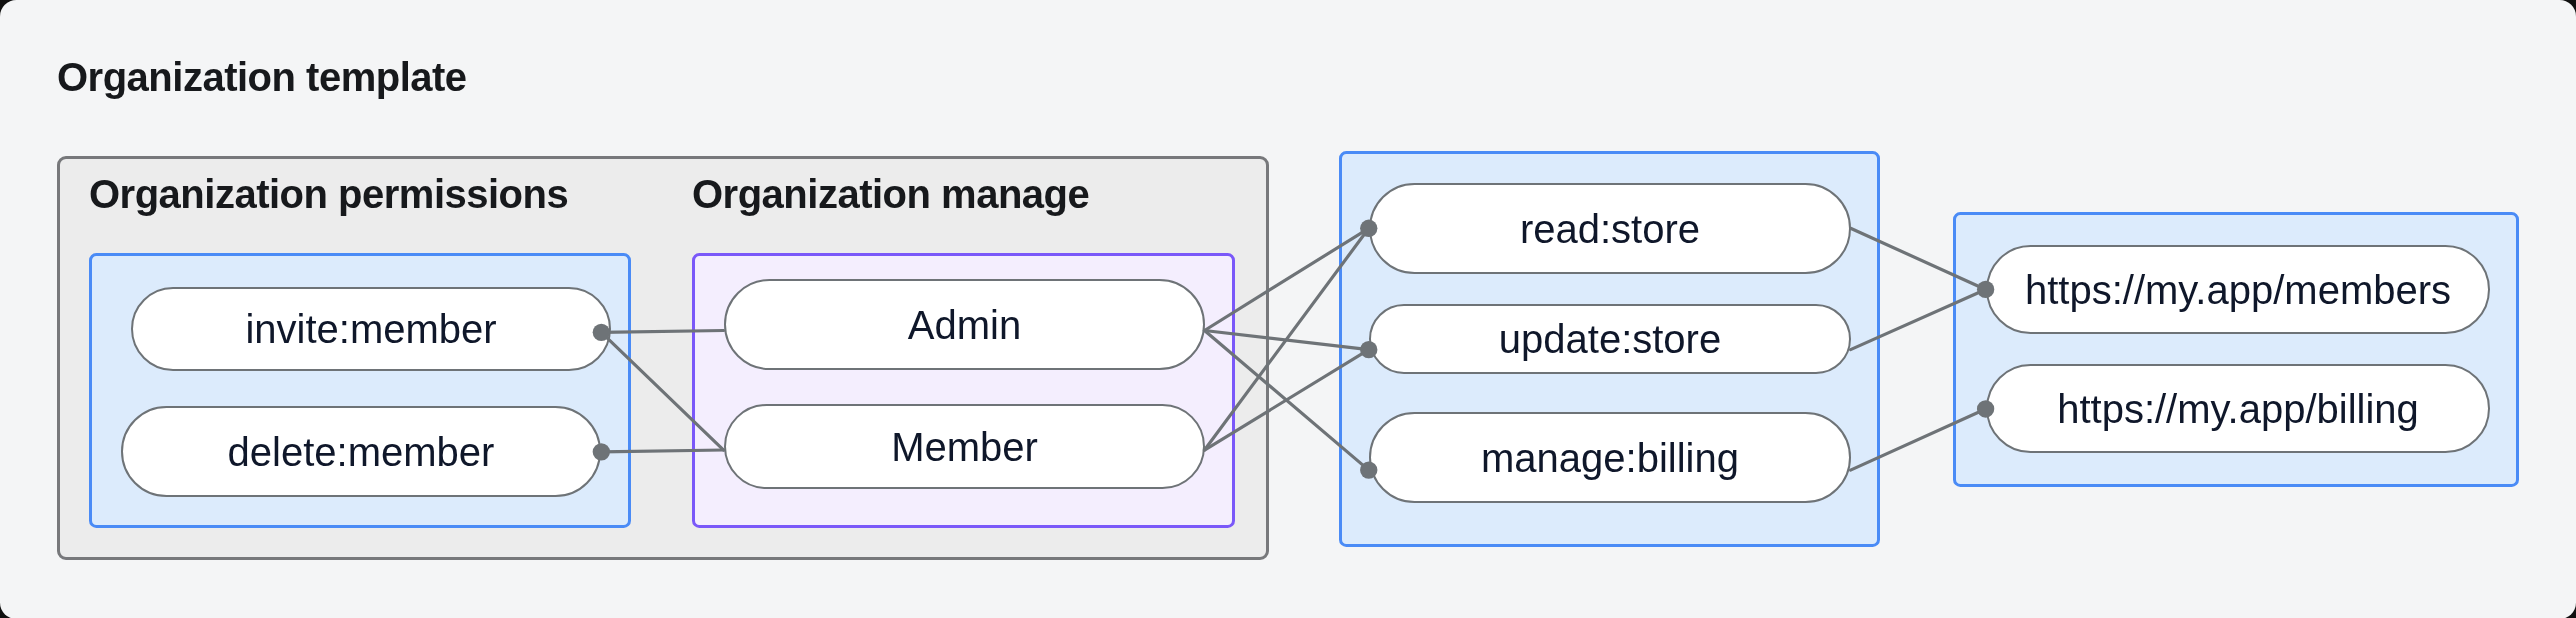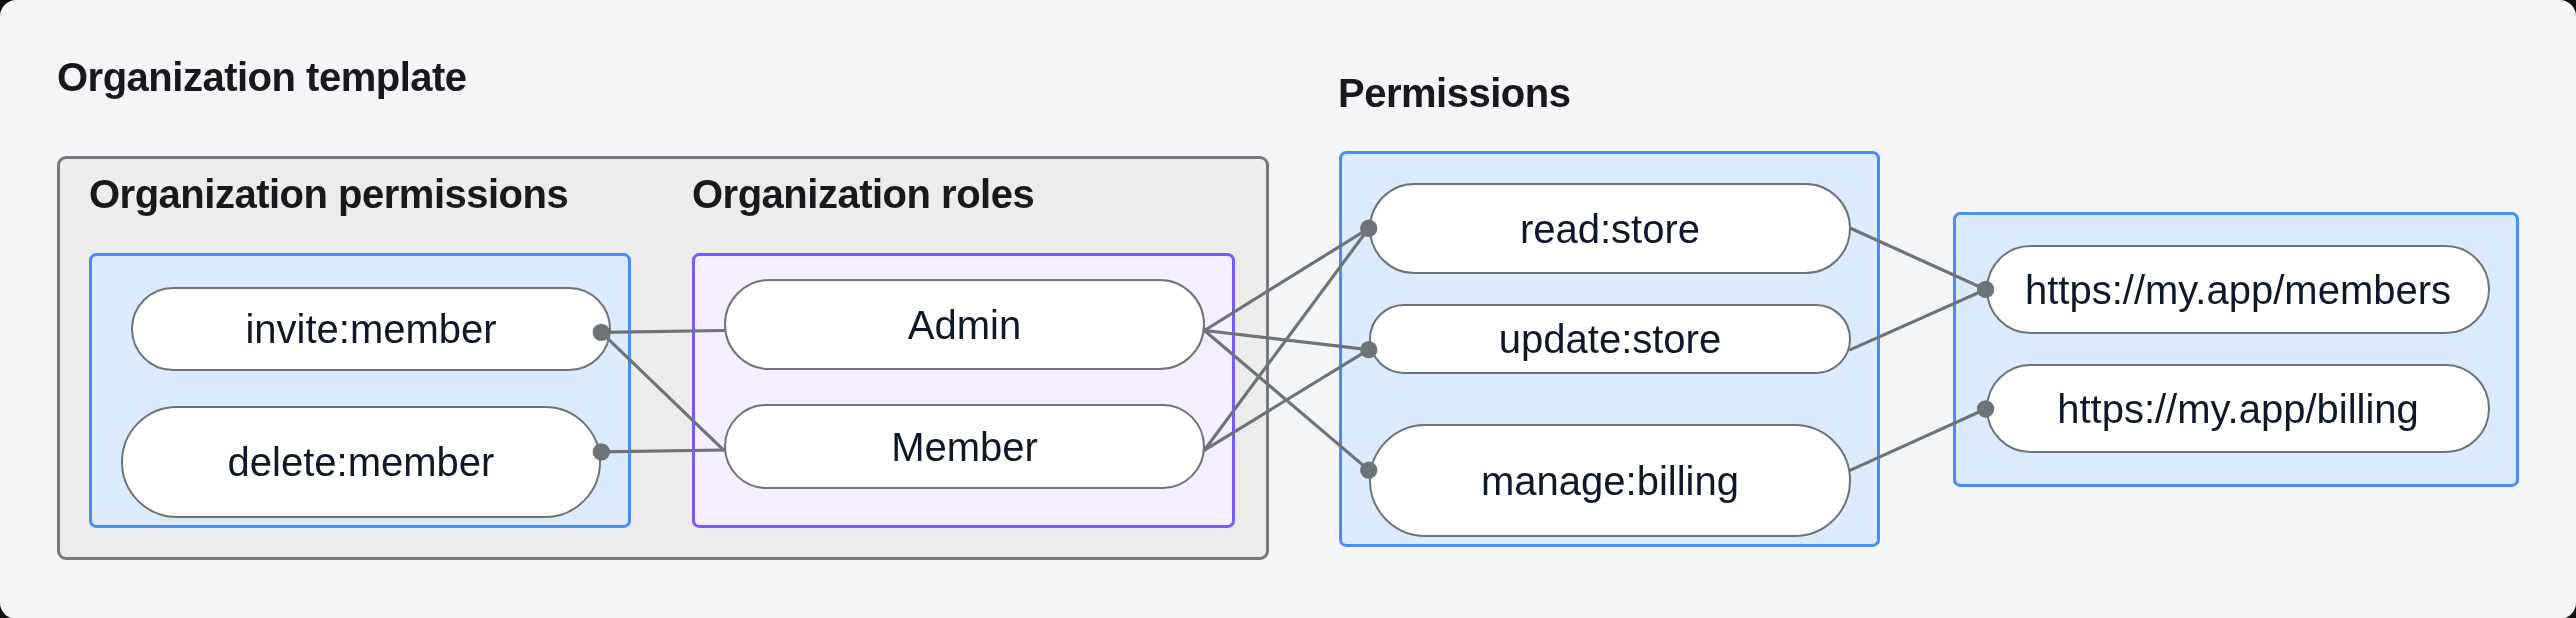--- a/index.html
+++ b/index.html
@@ -83,30 +83,29 @@
 <div class="stage">
 
   <div class="box grey" style="left:57px; top:156px; width:1212px; height:404px"></div>
   <div class="box blue" style="left:89px; top:253px; width:542px; height:275px"></div>
   <div class="box purple" style="left:692px; top:253px; width:543px; height:275px"></div>
   <div class="box blue" style="left:1339px; top:151px; width:541px; height:396px"></div>
   <div class="box blue" style="left:1953px; top:212px; width:566px; height:275px"></div>
 
   <div class="heading" style="left:89px; top:174px">Organization permissions</div>
   <div class="heading" style="left:57px; top:57px">Organization template</div>
-  <div class="heading" style="left:692px; top:174px">Organization roles</div>
-  <div class="heading" style="left:1338px; top:73px">Permissions</div>
+  <div class="heading" style="left:692px; top:174px">Organization manage</div>
 
   <div class="node" style="left:131px; top:287px; width:480px; height:84px">invite:member</div>
-  <div class="node" style="left:121px; top:406px; width:480px; height:112px">delete:member</div>
+  <div class="node" style="left:121px; top:406px; width:480px; height:91px">delete:member</div>
   <div class="node" style="left:724px; top:279px; width:481px; height:91px">Admin</div>
   <div class="node" style="left:724px; top:404px; width:481px; height:85px">Member</div>
   <div class="node" style="left:1369px; top:183px; width:482px; height:91px">read:store</div>
   <div class="node" style="left:1369px; top:304px; width:482px; height:70px">update:store</div>
-  <div class="node" style="left:1369px; top:424px; width:482px; height:113px">manage:billing</div>
+  <div class="node" style="left:1369px; top:412px; width:482px; height:91px">manage:billing</div>
   <div class="node" style="left:1986px; top:364px; width:504px; height:89px">https://my.app/billing</div>
   <div class="node" style="left:1986px; top:245px; width:504px; height:89px">https://my.app/members</div>
 
   <svg id="edges" width="2576" height="619" viewBox="0 0 2823 678">
       <line x1="659" y1="364" x2="793" y2="362"></line>
       <line x1="659" y1="364" x2="793" y2="493"></line>
       <line x1="659" y1="495" x2="793" y2="493"></line>
       <line x1="1320" y1="362" x2="1500" y2="250"></line>
       <line x1="1320" y1="362" x2="1500" y2="383"></line>
       <line x1="1320" y1="362" x2="1500" y2="515"></line>

